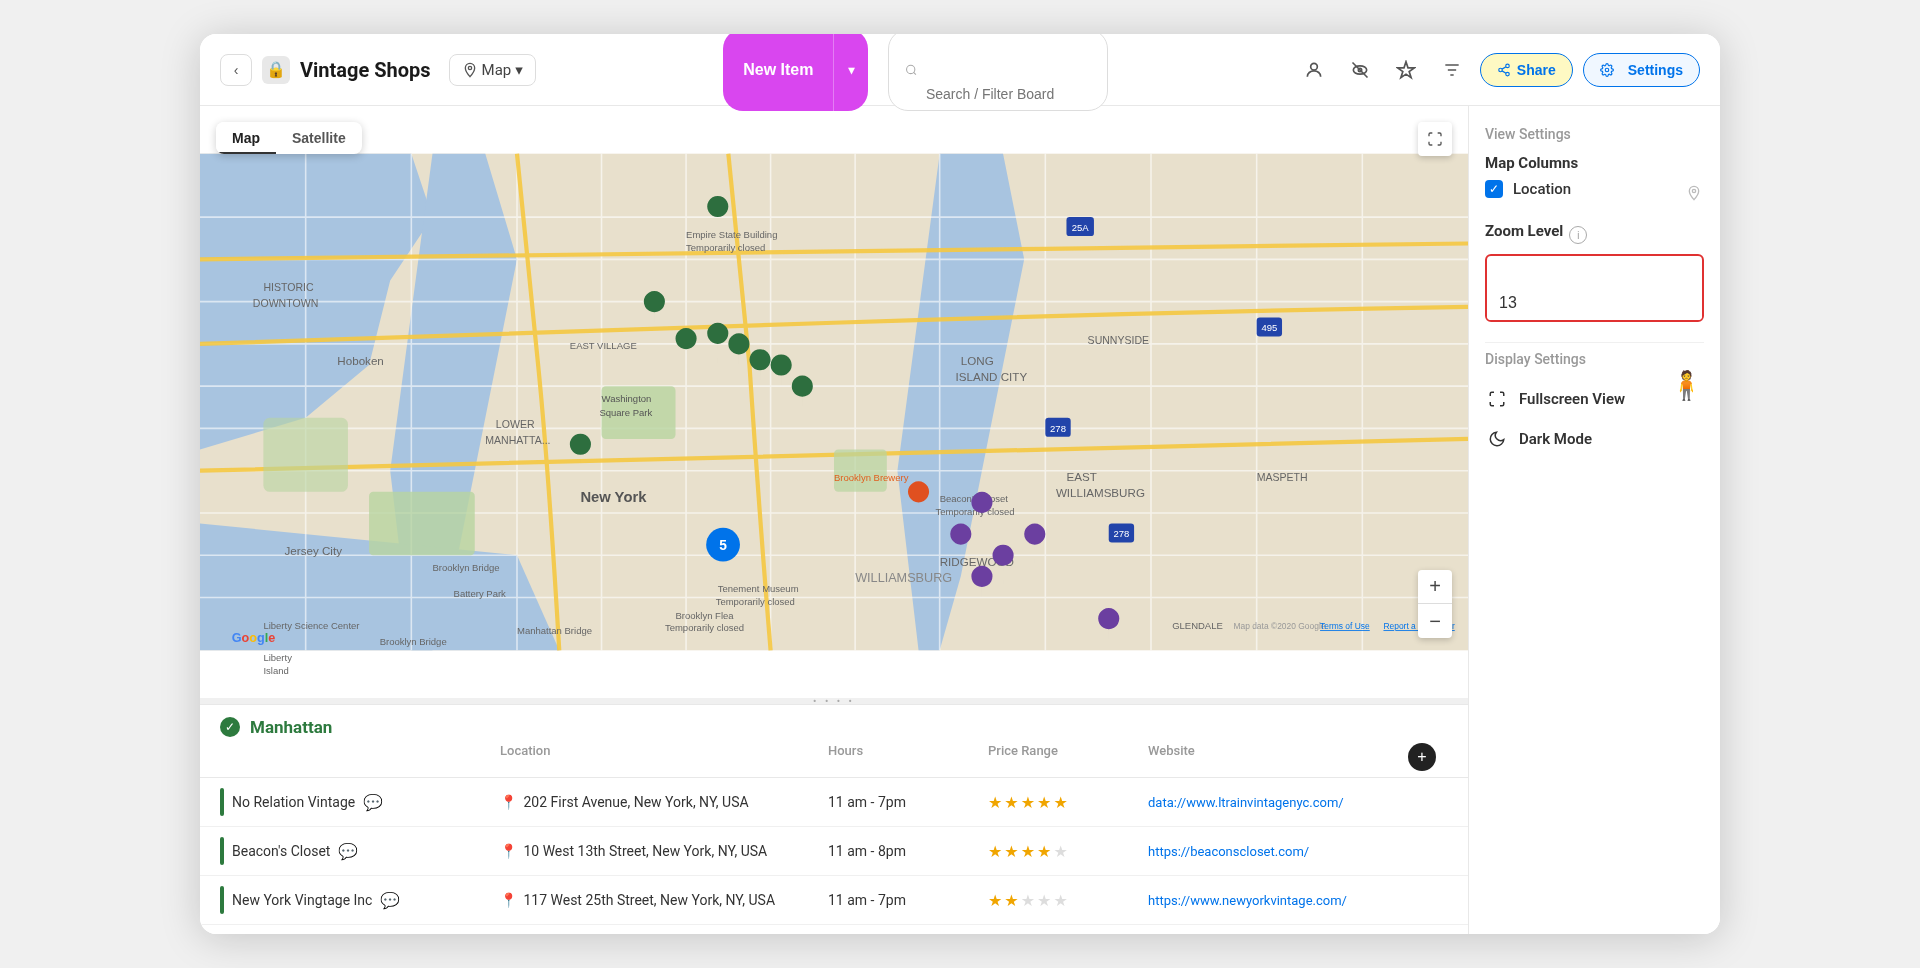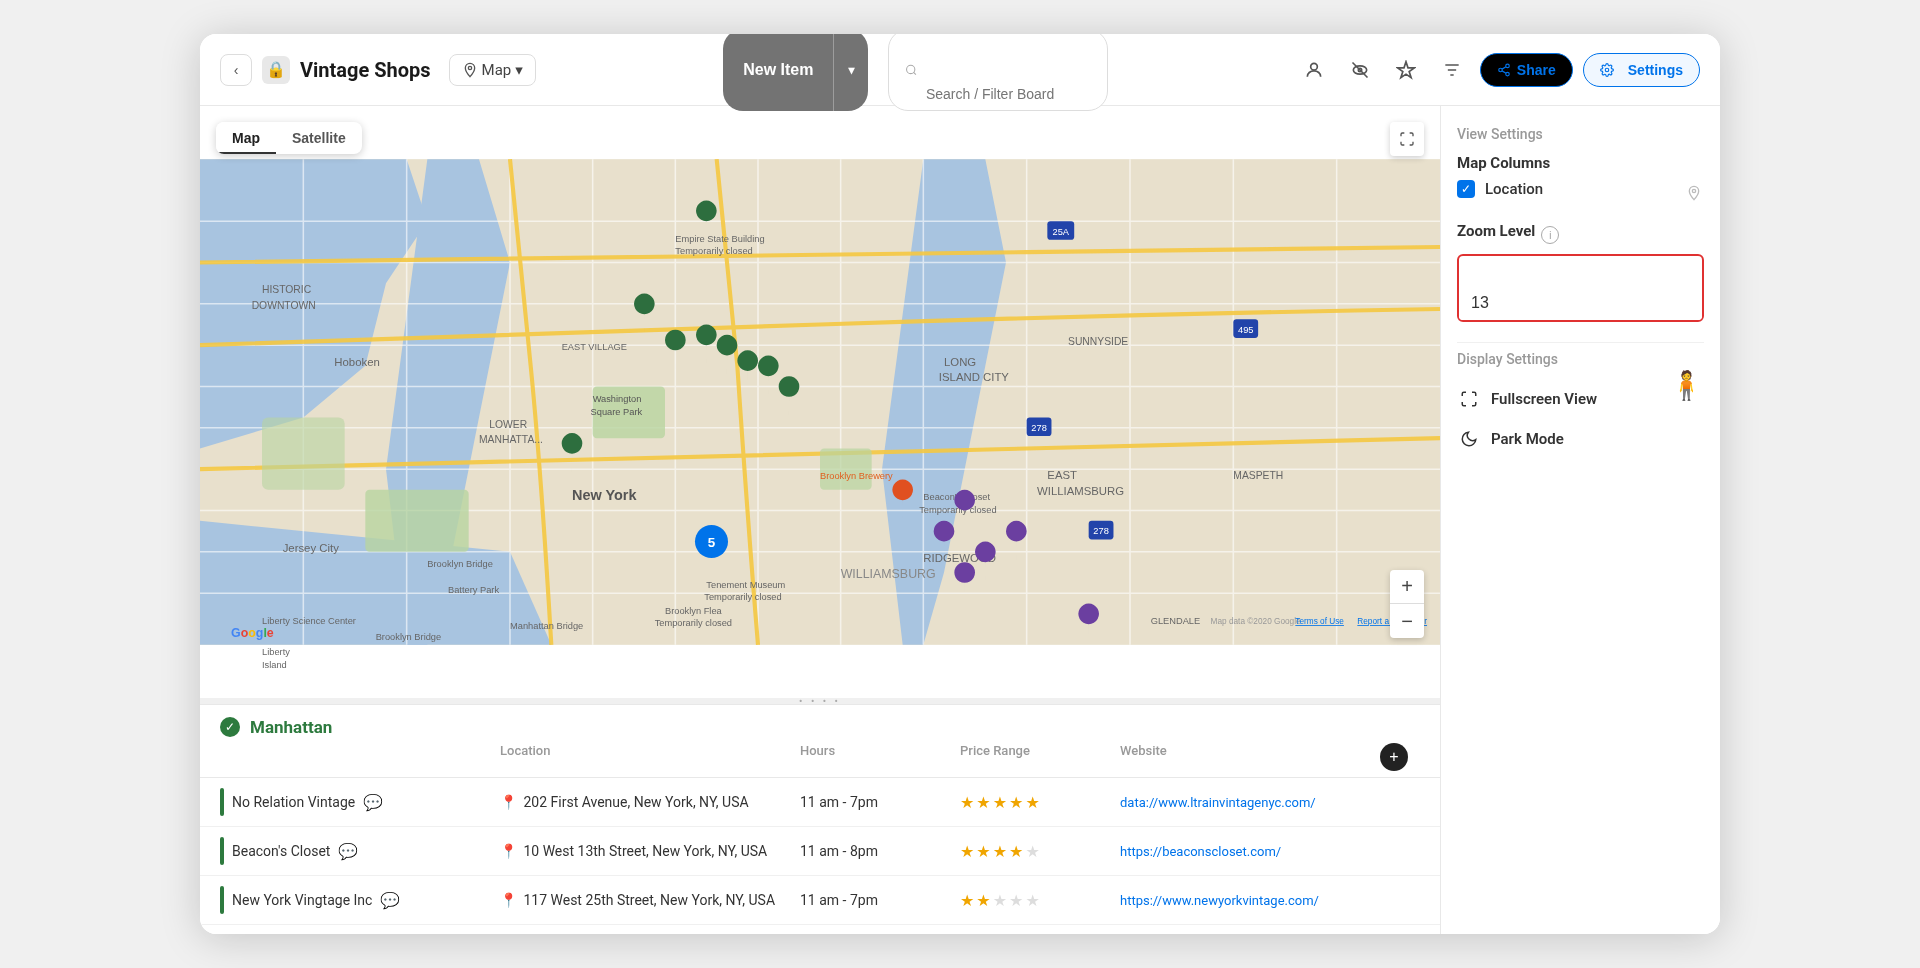--- a/index.html
+++ b/index.html
@@ -71,21 +71,21 @@
       margin-left: 8px;
     }
     .header-center {
       flex: 1;
       display: flex;
       justify-content: center;
     }
     .new-item-btn {
       display: flex;
       align-items: center;
-      background: #737373;
+      background: #d946ef;
       color: #fff;
       border: none;
       border-radius: 20px;
       font-size: 16px;
       font-weight: 600;
       cursor: pointer;
       overflow: hidden;
     }
     .new-item-main {
       padding: 10px 20px;
@@ -132,21 +132,21 @@
       display: flex;
       align-items: center;
       gap: 6px;
       padding: 8px 16px;
       border: 1.5px solid #0073ea;
       border-radius: 20px;
       color: #0073ea;
       font-size: 14px;
       font-weight: 600;
       cursor: pointer;
-      background: #000000;
+      background: #fef9c3;
     }
     .settings-btn {
       display: flex;
       align-items: center;
       gap: 14px;
       padding: 8px 16px;
       border: 1.5px solid #0073ea;
       border-radius: 20px;
       color: #0073ea;
       font-size: 14px;
@@ -323,21 +323,21 @@
       border-radius: 50%;
       background: #222;
       color: #fff;
       display: flex; align-items: center; justify-content: center;
       font-size: 16px;
       cursor: pointer;
       border: none;
     }
     
     .settings-panel {
-      width: 280px;
+      width: 252px;
       background: #fff;
       border-left: 1px solid #e8e8e8;
       padding: 20px 16px;
       flex-shrink: 0;
       overflow-y: auto;
     }
     .panel-section-title {
       font-size: 14px;
       color: #999;
       margin-bottom: 12px;
@@ -806,18 +806,18 @@
           </div>
           <span class="display-option-label">Fullscreen View</span>
         </div>
 
         <div class="display-option">
           <div class="display-option-icon">
             <svg width="18" height="18" viewBox="0 0 24 24" fill="none" stroke="#333" stroke-width="2">
                 <path d="M21 12.79A9 9 0 1 1 11.21 3 7 7 0 0 0 21 12.79z"></path>
               </svg>
           </div>
-          <span class="display-option-label">Park Mode</span>
+          <span class="display-option-label">Dark Mode</span>
         </div>
       </div>
     </div>
   </div>
 </div>
 
 </body></html>

